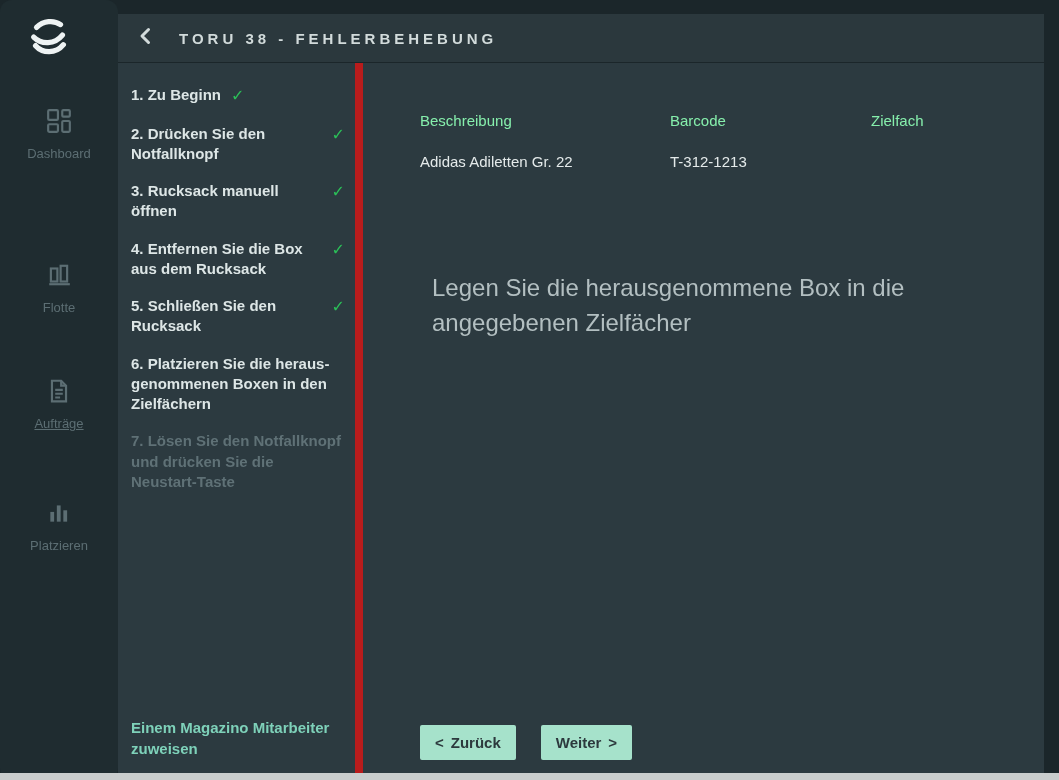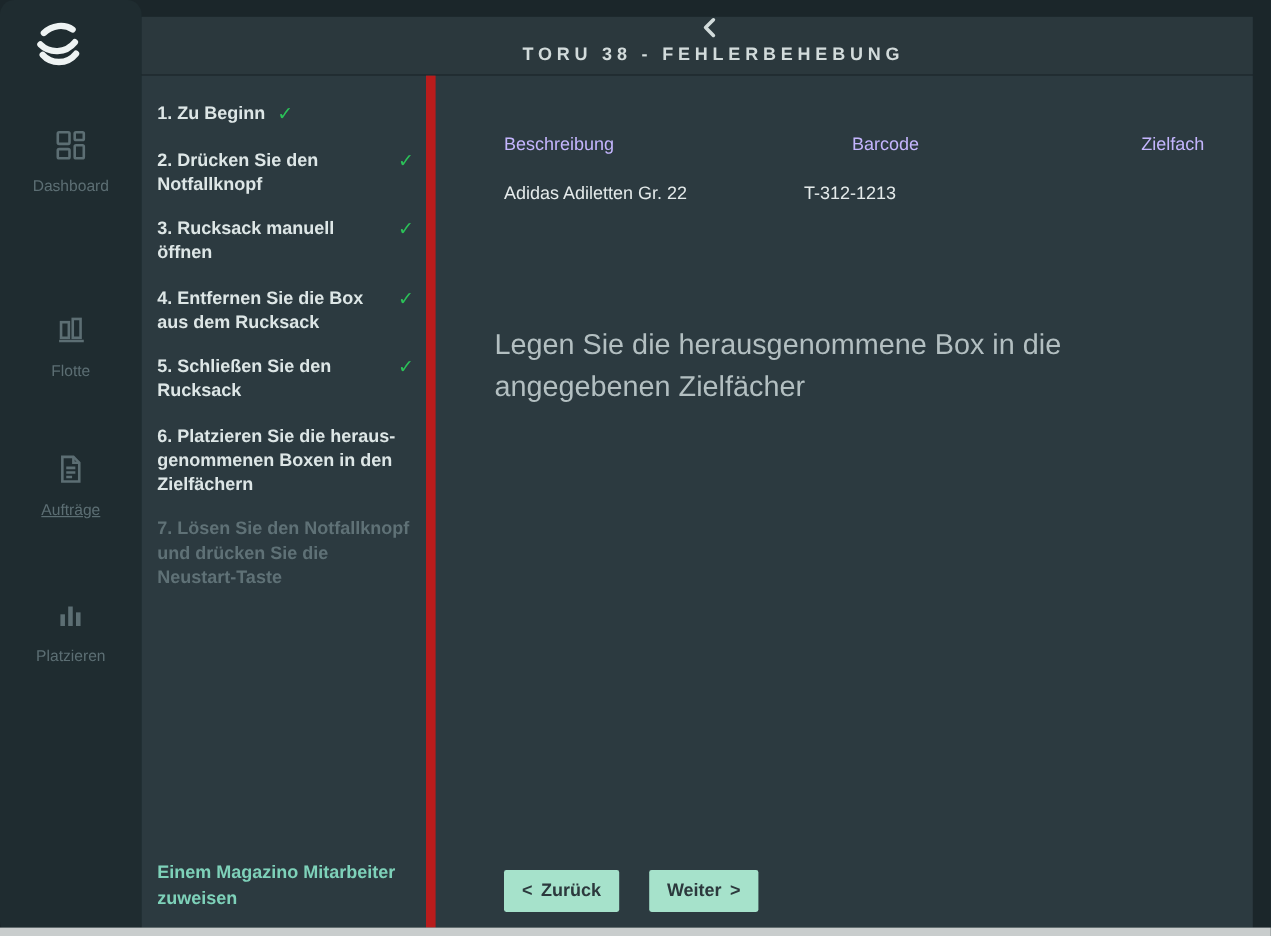--- a/index.html
+++ b/index.html
@@ -23,21 +23,21 @@
   }
   .nav-item svg { display: inline-block; }
   .nav-label { display: block; font-size: 13px; margin-top: 8px; }
   .nav-dashboard { top: 108px; }
   .nav-flotte    { top: 262px; }
   .nav-auftraege { top: 378px; text-decoration: underline; }
   .nav-statistik { top: 500px; }
   
   .topbar {
     position: absolute; left: 118px; top: 14px; width: 926px; height: 48px;
-    background: #2b383d; display: flex; align-items: center; flex-direction: column;
+    background: #2b383d; display: flex; align-items: center;
   }
   .back-btn { margin-left: 20px; display: flex; align-items: center; cursor: pointer; }
   .topbar-title {
     margin-left: 27px; font-size: 15px; font-weight: 700;
     letter-spacing: 4px; color: #d2dbdb;
   }
   
   .content {
     position: absolute; left: 118px; top: 63px; width: 926px; height: 710px;
     background: #2c3a40;
@@ -59,24 +59,24 @@
     color: #7ed1b9; font-size: 15px; font-weight: 700; line-height: 1.4;
     cursor: pointer; text-decoration: none;
   }
   
   .main { position: absolute; left: 250px; top: 0; right: 0; bottom: 0; }
   .items-table { margin: 49px 0 0 52px; font-size: 15px; }
   .thead, .trow { display: flex; }
   .col-desc { width: 250px; }
   .col-barcode { width: 201px; }
   .col-ziel { flex: 1; }
-  .thead { color: #c4b5fd; gap: 40px; }
+  .thead { color: #86efac; }
   .trow { color: #e4eaea; margin-top: 24px; }
   .message {
-    position: absolute; left: 44px; top: 207px; width: 560px;
+    position: absolute; left: 64px; top: 207px; width: 560px;
     font-size: 24px; line-height: 35px; color: #b3bfc1;
   }
   .actions { position: absolute; left: 52px; bottom: 13px; display: flex; gap: 25px; }
   .btn {
     display: flex; align-items: center; gap: 7px;
     background: #a6e2cb; color: #2c393d; border: none; border-radius: 2px;
     font-family: inherit; font-size: 15px; font-weight: 700;
     padding: 9px 15px; cursor: pointer;
   }
   .btn .chev { font-weight: 700; }

